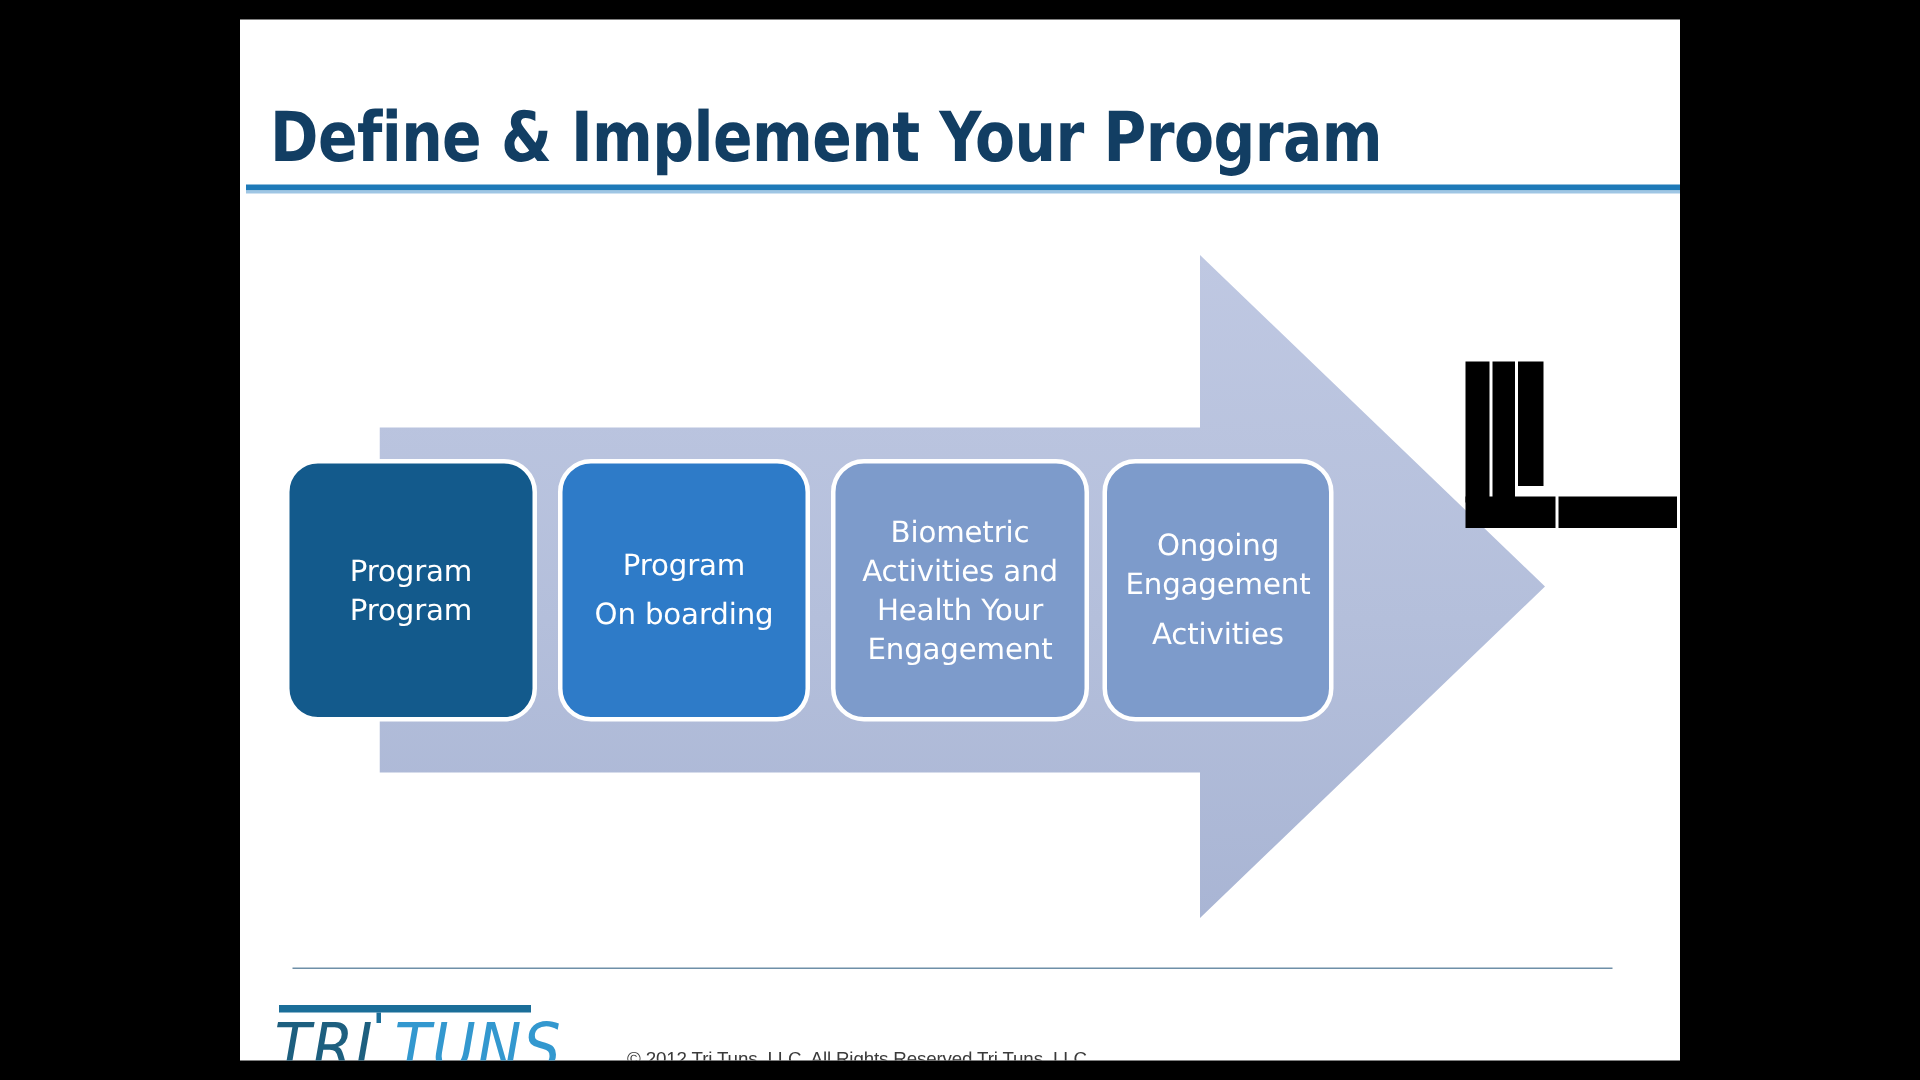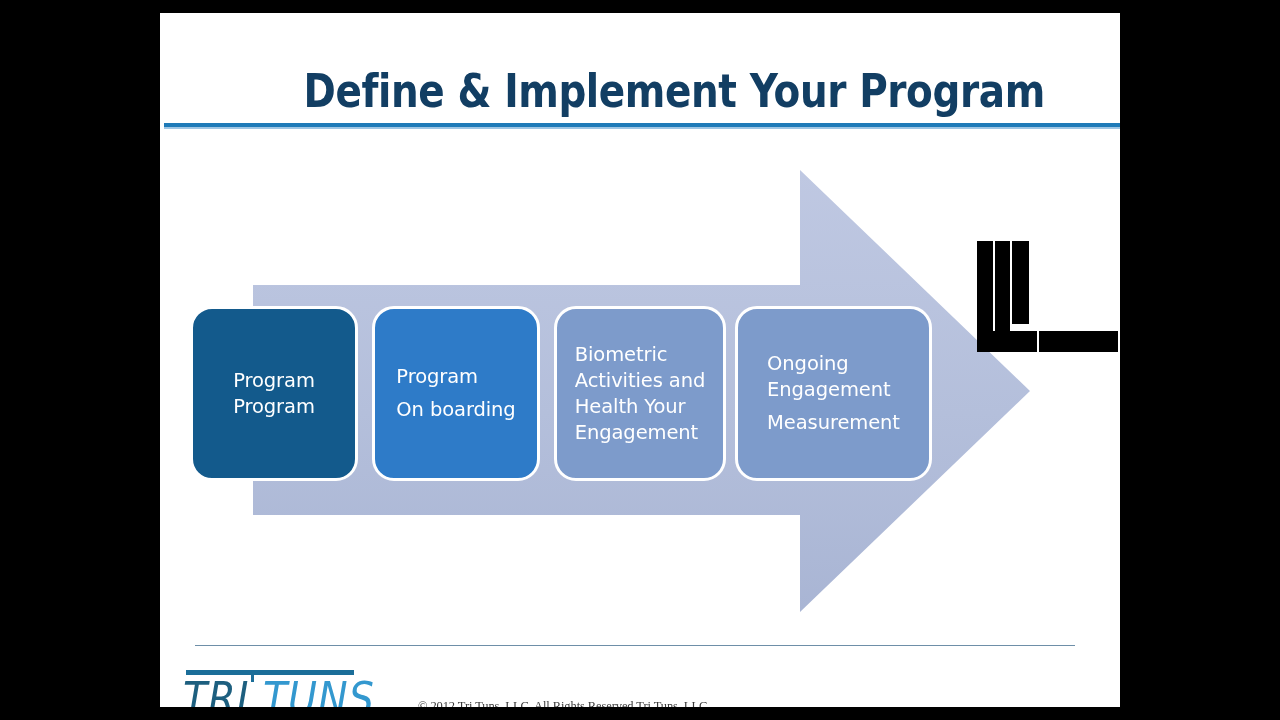--- a/index.html
+++ b/index.html
@@ -30,21 +30,20 @@
     overflow: hidden;
   }
 
   
   #title-block {
     position: absolute;
     left: 20px;
     top: 43px;
     width: 920px;
     height: 72px;
-    text-align: right;
   }
   #slide-title {
     font-family: "Liberation Sans Narrow", "DejaVu Sans Condensed", "Liberation Sans", sans-serif;
     font-size: 46px;
     font-weight: bold;
     color: #123E63;
     letter-spacing: -0.4px;
     line-height: 70px;
     white-space: nowrap;
     transform: scaleX(0.94);
@@ -79,33 +78,34 @@
 
   
   .pbox {
     position: absolute;
     border-radius: 22px;
     border: 3px solid #ffffff;
     box-sizing: border-box;
     display: flex;
     align-items: center;
     justify-content: center;
+    text-align: center;
     color: #ffffff;
     font-family: "DejaVu Sans", "Liberation Sans", sans-serif;
     font-size: 19.5px;
     line-height: 26px;
     letter-spacing: -0.1px;
   }
   .pbox .lines { padding: 0 6px; }
   .pbox .lines div { white-space: nowrap; }
 
   .pbox-1 { left:  30px; top: 293px; width: 168px; height: 175px; background: #135A8C; }
   .pbox-2 { left: 212px; top: 293px; width: 168px; height: 175px; background: #2E7BC8; }
   .pbox-3 { left: 394px; top: 293px; width: 172px; height: 175px; background: #7D9BCB; }
-  .pbox-4 { left: 575px; top: 293px; width: 197px; height: 175px; background: #7D9BCB; }
+  .pbox-4 { left: 575px; top: 293px; width: 154px; height: 175px; background: #7D9BCB; }
   .pbox-5 { left: 757px; top: 293px; width: 168px; height: 175px; background: #2E7BC8; }
 
   .pbox-2 .lines div + div { margin-top: 7px; }
   .pbox-4 .lines div:last-child { margin-top: 7px; }
 
   
   .occl { position: absolute; background: #000000; }
   #occl-v1 { left: 977px;  top: 241px; width: 16px; height: 94px; }
   #occl-v2 { left: 995px;  top: 241px; width: 15px; height: 94px; }
   #occl-v3 { left: 1012px; top: 241px; width: 17px; height: 83px; }
@@ -156,21 +156,21 @@
     line-height: 48px;
     white-space: nowrap;
   }
   #logo-tri  { color: #1D5F7F; }
   #logo-tuns { color: #3398CF; }
 
   #copyright {
     position: absolute;
     left: 258px;
     top: 686px;
-    font-family: Liberation Serif, serif;
+    font-family: Liberation Sans, sans-serif;
     font-size: 12.5px;
     color: #3A3A3A;
     white-space: nowrap;
     letter-spacing: -0.1px;
   }
 </style>
 </head>
 <body>
 
 <div id="stage">
@@ -216,21 +216,21 @@
         <div>Activities and</div>
         <div>Health Your</div>
         <div>Engagement</div>
       </div>
     </div>
 
     <div class="pbox pbox-4">
       <div class="lines">
         <div>Ongoing</div>
         <div>Engagement</div>
-        <div>Measurement</div>
+        <div>Activities</div>
       </div>
     </div>
 
 
     <div id="footer-rule"></div>
 
     <div id="logo">
       <div id="logo-bar"></div>
       <div id="logo-tick"></div>
       <div id="logo-text"><span id="logo-tri">TRI</span><span>&nbsp;</span><span id="logo-tuns">TUNS</span></div>

